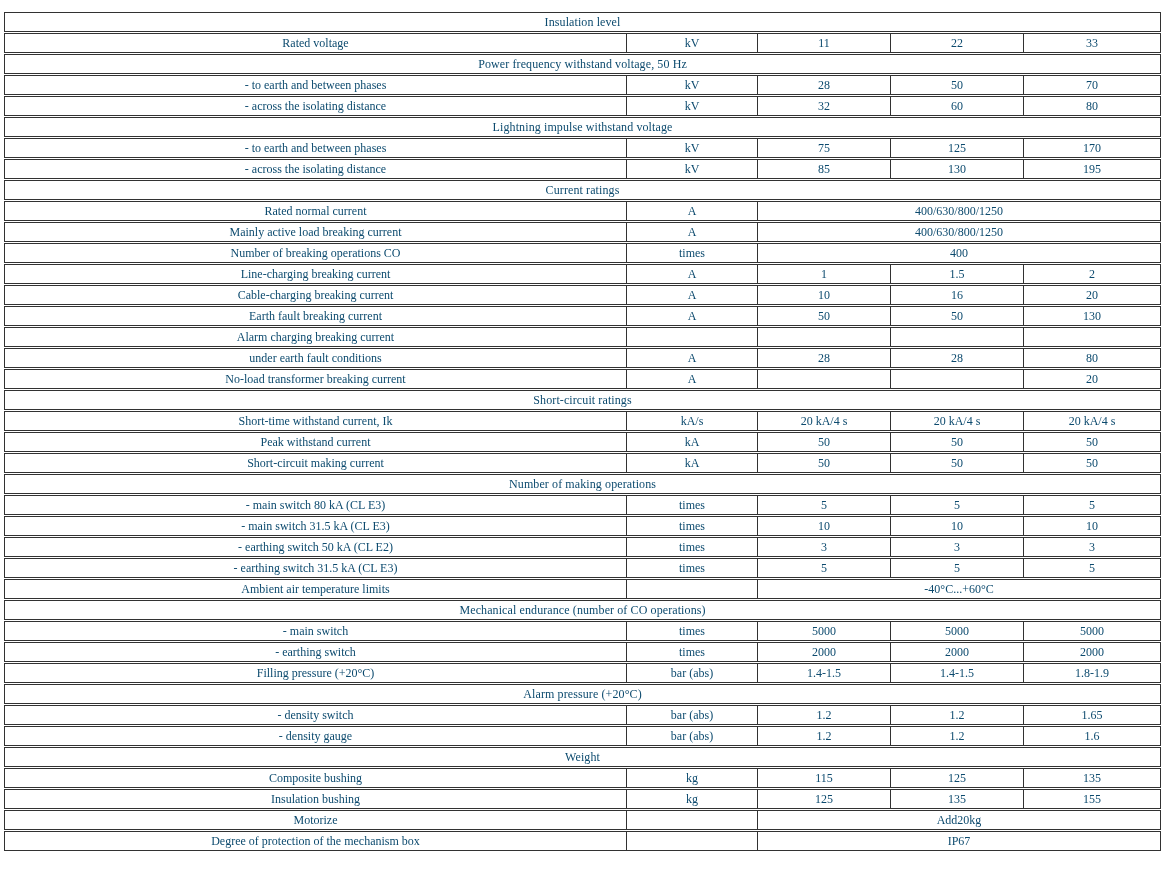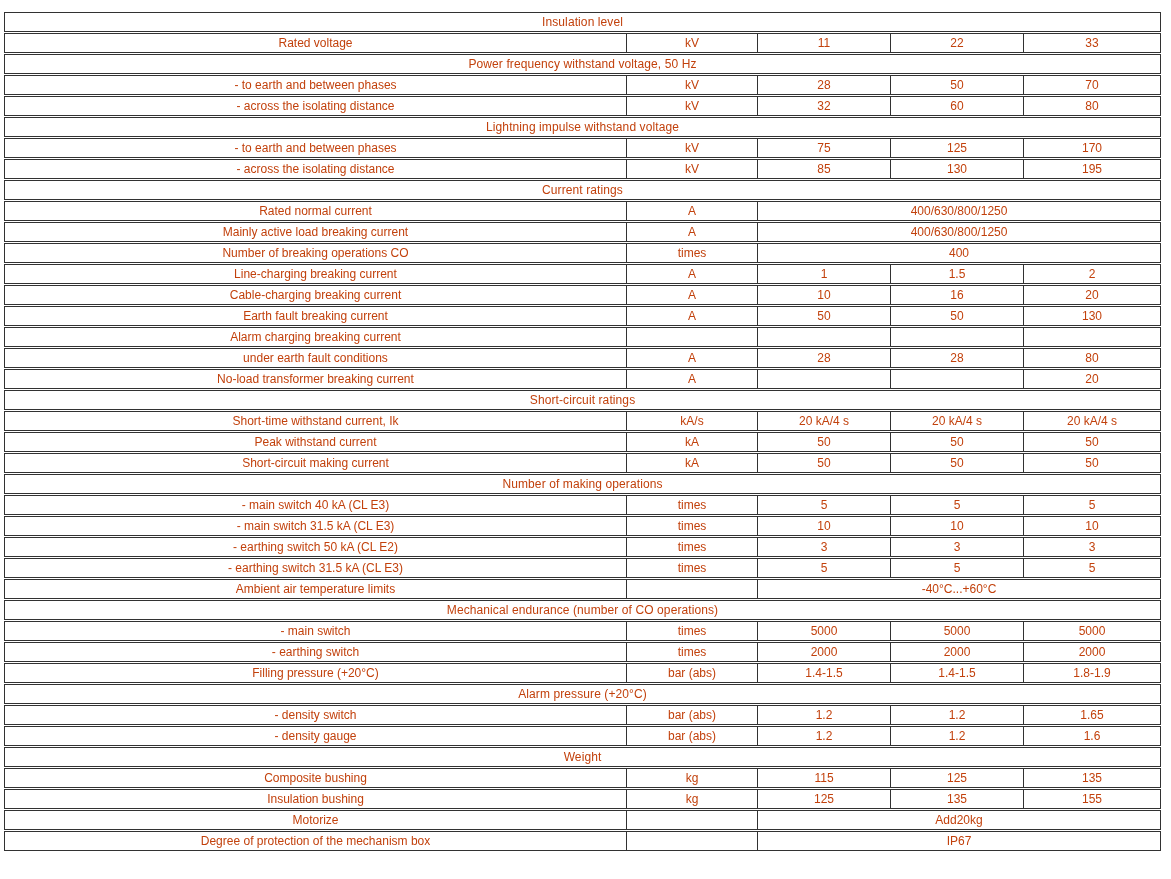--- a/index.html
+++ b/index.html
@@ -48,21 +48,21 @@
   }
   td.section-cell {
     letter-spacing: 0.1px;
   }
 </style>
 </head>
 <body>
 
 <div class="page">
   <div class="table-wrap">
-    <table class="spec" style="color: #c2410c;">
+    <table class="spec" style="color: #0c4a6e; font-family: Liberation Serif, serif;">
       <colgroup>
         <col style="width:622px">
         <col style="width:131px">
         <col style="width:133px">
         <col style="width:133px">
         <col style="width:138px">
       </colgroup>
       <tbody id="spec-body">
           <tr>
             <td colspan="5" class="section-cell">Insulation level</td>
@@ -189,21 +189,21 @@
             <td>Short-circuit making current</td>
             <td>kA</td>
             <td>50</td>
             <td>50</td>
             <td>50</td>
           </tr>
           <tr>
             <td colspan="5" class="section-cell">Number of making operations</td>
           </tr>
           <tr>
-            <td>- main switch 40 kA (CL E3)</td>
+            <td>- main switch 80 kA (CL E3)</td>
             <td>times</td>
             <td>5</td>
             <td>5</td>
             <td>5</td>
           </tr>
           <tr>
             <td>- main switch 31.5 kA (CL E3)</td>
             <td>times</td>
             <td>10</td>
             <td>10</td>

